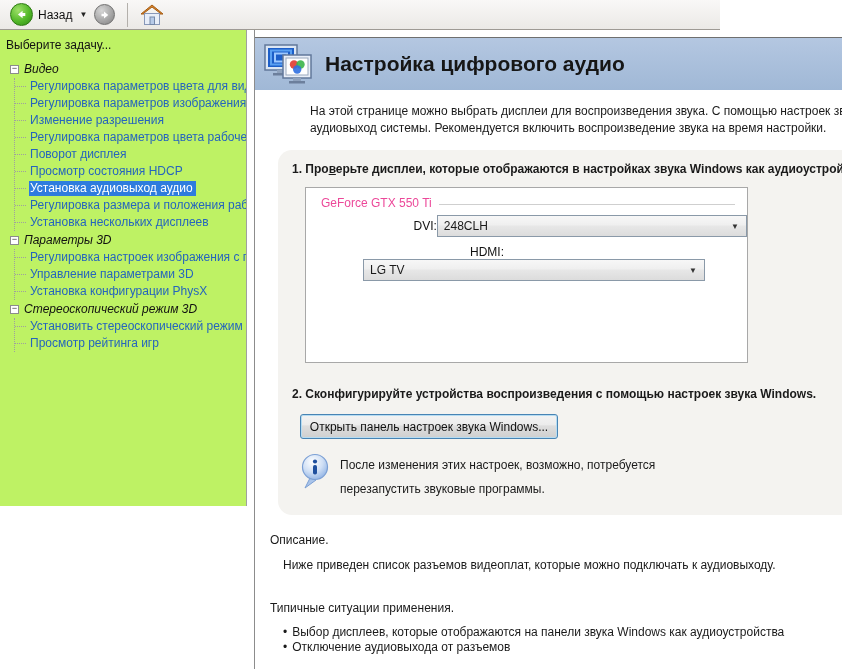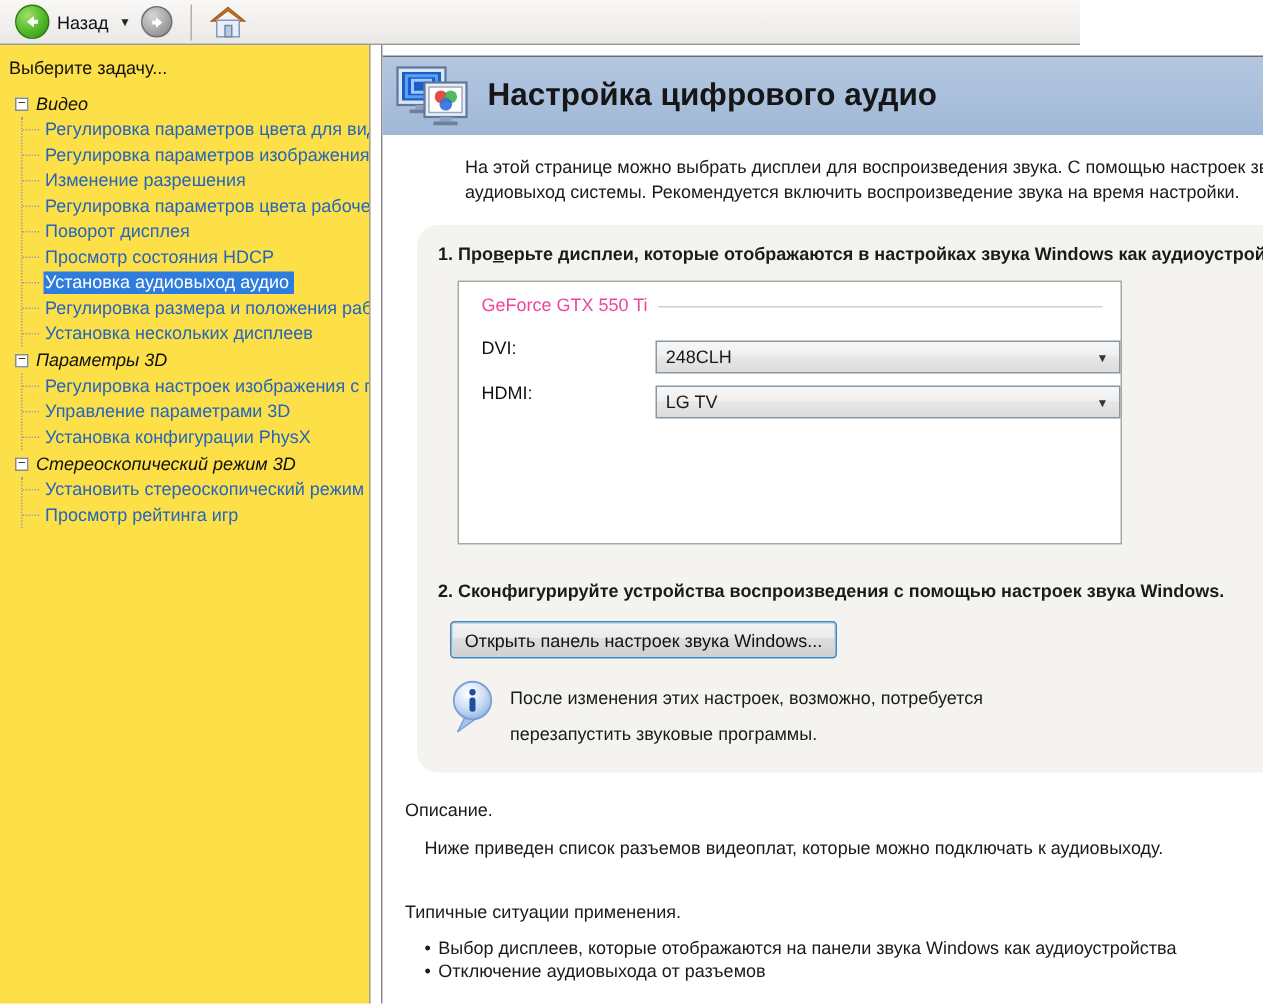--- a/index.html
+++ b/index.html
@@ -15,22 +15,22 @@
     background:radial-gradient(circle at 35% 30%, #9fe06a, #53b829 55%, #2e8a12);
     border:1px solid #2d7a12; display:flex; align-items:center; justify-content:center; }
   .fwd-circle { width:21px; height:21px; border-radius:50%;
     background:radial-gradient(circle at 35% 30%, #d6d6d6, #a7a7a7 55%, #7f7f7f);
     border:1px solid #6f6f6f; display:flex; align-items:center; justify-content:center; }
   .caret { font-size:8px; color:#222; margin:0 3px; }
   .tb-sep { width:1px; height:24px; background:#b3b0ab; margin:0 8px; }
   .back-label { color:#111; }
 
   
-  .sidebar { position:absolute; left:0; top:30px; width:247px; height:639px;
-    background:#fde047; border-right:1px solid #a0a0a0; overflow:hidden; white-space:nowrap; }
+  .sidebar { position:absolute; left:0; top:30px; width:247px; height:476px;
+    background:#bef264; border-right:1px solid #a0a0a0; overflow:hidden; white-space:nowrap; }
   .sidebar-header { padding:8px 8px 6px 6px; color:#111; }
   .tree { margin:2px 0 0 10px; }
   .group-row { position:relative; display:flex; align-items:center; height:18px;font-style:italic; }
   .expand-box { width:9px; height:9px; border:1px solid #8c8c8c; background:#fff;
     display:inline-flex; align-items:center; justify-content:center; margin-right:5px;
     font-size:9px; line-height:7px; color:#333; flex:0 0 9px; }
   .expand-box::after { content:"−"; margin-top:-1px; }
   .group-label { color:#111; }
   .children { margin-left:4px; border-left:1px dotted #9f9f9f; }
   .child-row { position:relative; height:17px; padding-left:14px; display:flex; align-items:center; }
@@ -54,21 +54,21 @@
   .step-heading u { text-decoration:underline; }
   .group-box { position:relative; margin:11px 0 0 27px; width:443px; height:176px;
     background:#fff; border:1px solid #a8a8a8; }
   .legend-row { position:absolute; left:15px; right:12px; top:8px; display:flex; align-items:center; }
   .legend { color:#ec4899; white-space:nowrap; }
   .legend-line { flex:1; border-top:1px solid #cfcfcf; margin-left:7px; margin-top:2px; }
   .combo-row { position:absolute; left:15px; right:0; display:flex; align-items:center; }
   .combo-row .field-label { width:128px; color:#111; }
   .combo { position:relative; width:342px; height:22px; border:1px solid #8a99a8;
     background:linear-gradient(#f7f7f7,#efefef 45%,#e7e7e7 50%,#dcdcdc);
-    display:flex; align-items:center; padding-left:6px;margin-top:12px; }
+    display:flex; align-items:center; padding-left:6px; }
   .combo::after { content:"▼"; position:absolute; right:7px; top:6px; font-size:8px; color:#333; }
   .step2-heading { font-weight:bold; margin:24px 0 0 14px; white-space:nowrap; }
   .win-button { margin:13px 0 0 22px; width:258px; height:25px; border:1px solid #4884b4;
     border-radius:3px; box-shadow:inset 0 0 0 1px #b6dcf2;
     background:linear-gradient(#f3f3f3,#ebebeb 45%,#dedede 46%,#cfcfcf);
     font-family:"Liberation Sans", sans-serif; font-size:12px; color:#111;
     display:flex; align-items:center; justify-content:center; cursor:default; }
   .note-row { display:flex; margin:14px 0 0 22px; }
   .note-text { margin-left:10px; max-width:392px; line-height:24px; }
 
@@ -205,27 +205,27 @@
 
   <div class="card">
     <div class="step-heading"><span>1. Про</span><u>в</u><span>ерьте дисплеи, которые отображаются в настройках звука Windows как аудиоустройства.</span></div>
 
     <div class="group-box">
       <div class="legend-row">
         <span class="legend">GeForce GTX 550 Ti</span>
         <span class="legend-line"></span>
       </div>
       <div>
-          <div class="combo-row" style="top: 27px;">
+          <div class="combo-row" style="top: 27px; text-align: right;">
             <span class="field-label">DVI:</span>
             <div class="combo">
               <span>248CLH</span>
             </div>
           </div>
-          <div class="combo-row" style="top: 57px;">
+          <div class="combo-row" style="top: 57px; flex-direction: column;">
             <span class="field-label">HDMI:</span>
             <div class="combo">
               <span>LG TV</span>
             </div>
           </div>
         </div>
     </div>
 
     <div class="step2-heading">2. Сконфигурируйте устройства воспроизведения с помощью настроек звука Windows.</div>
 

